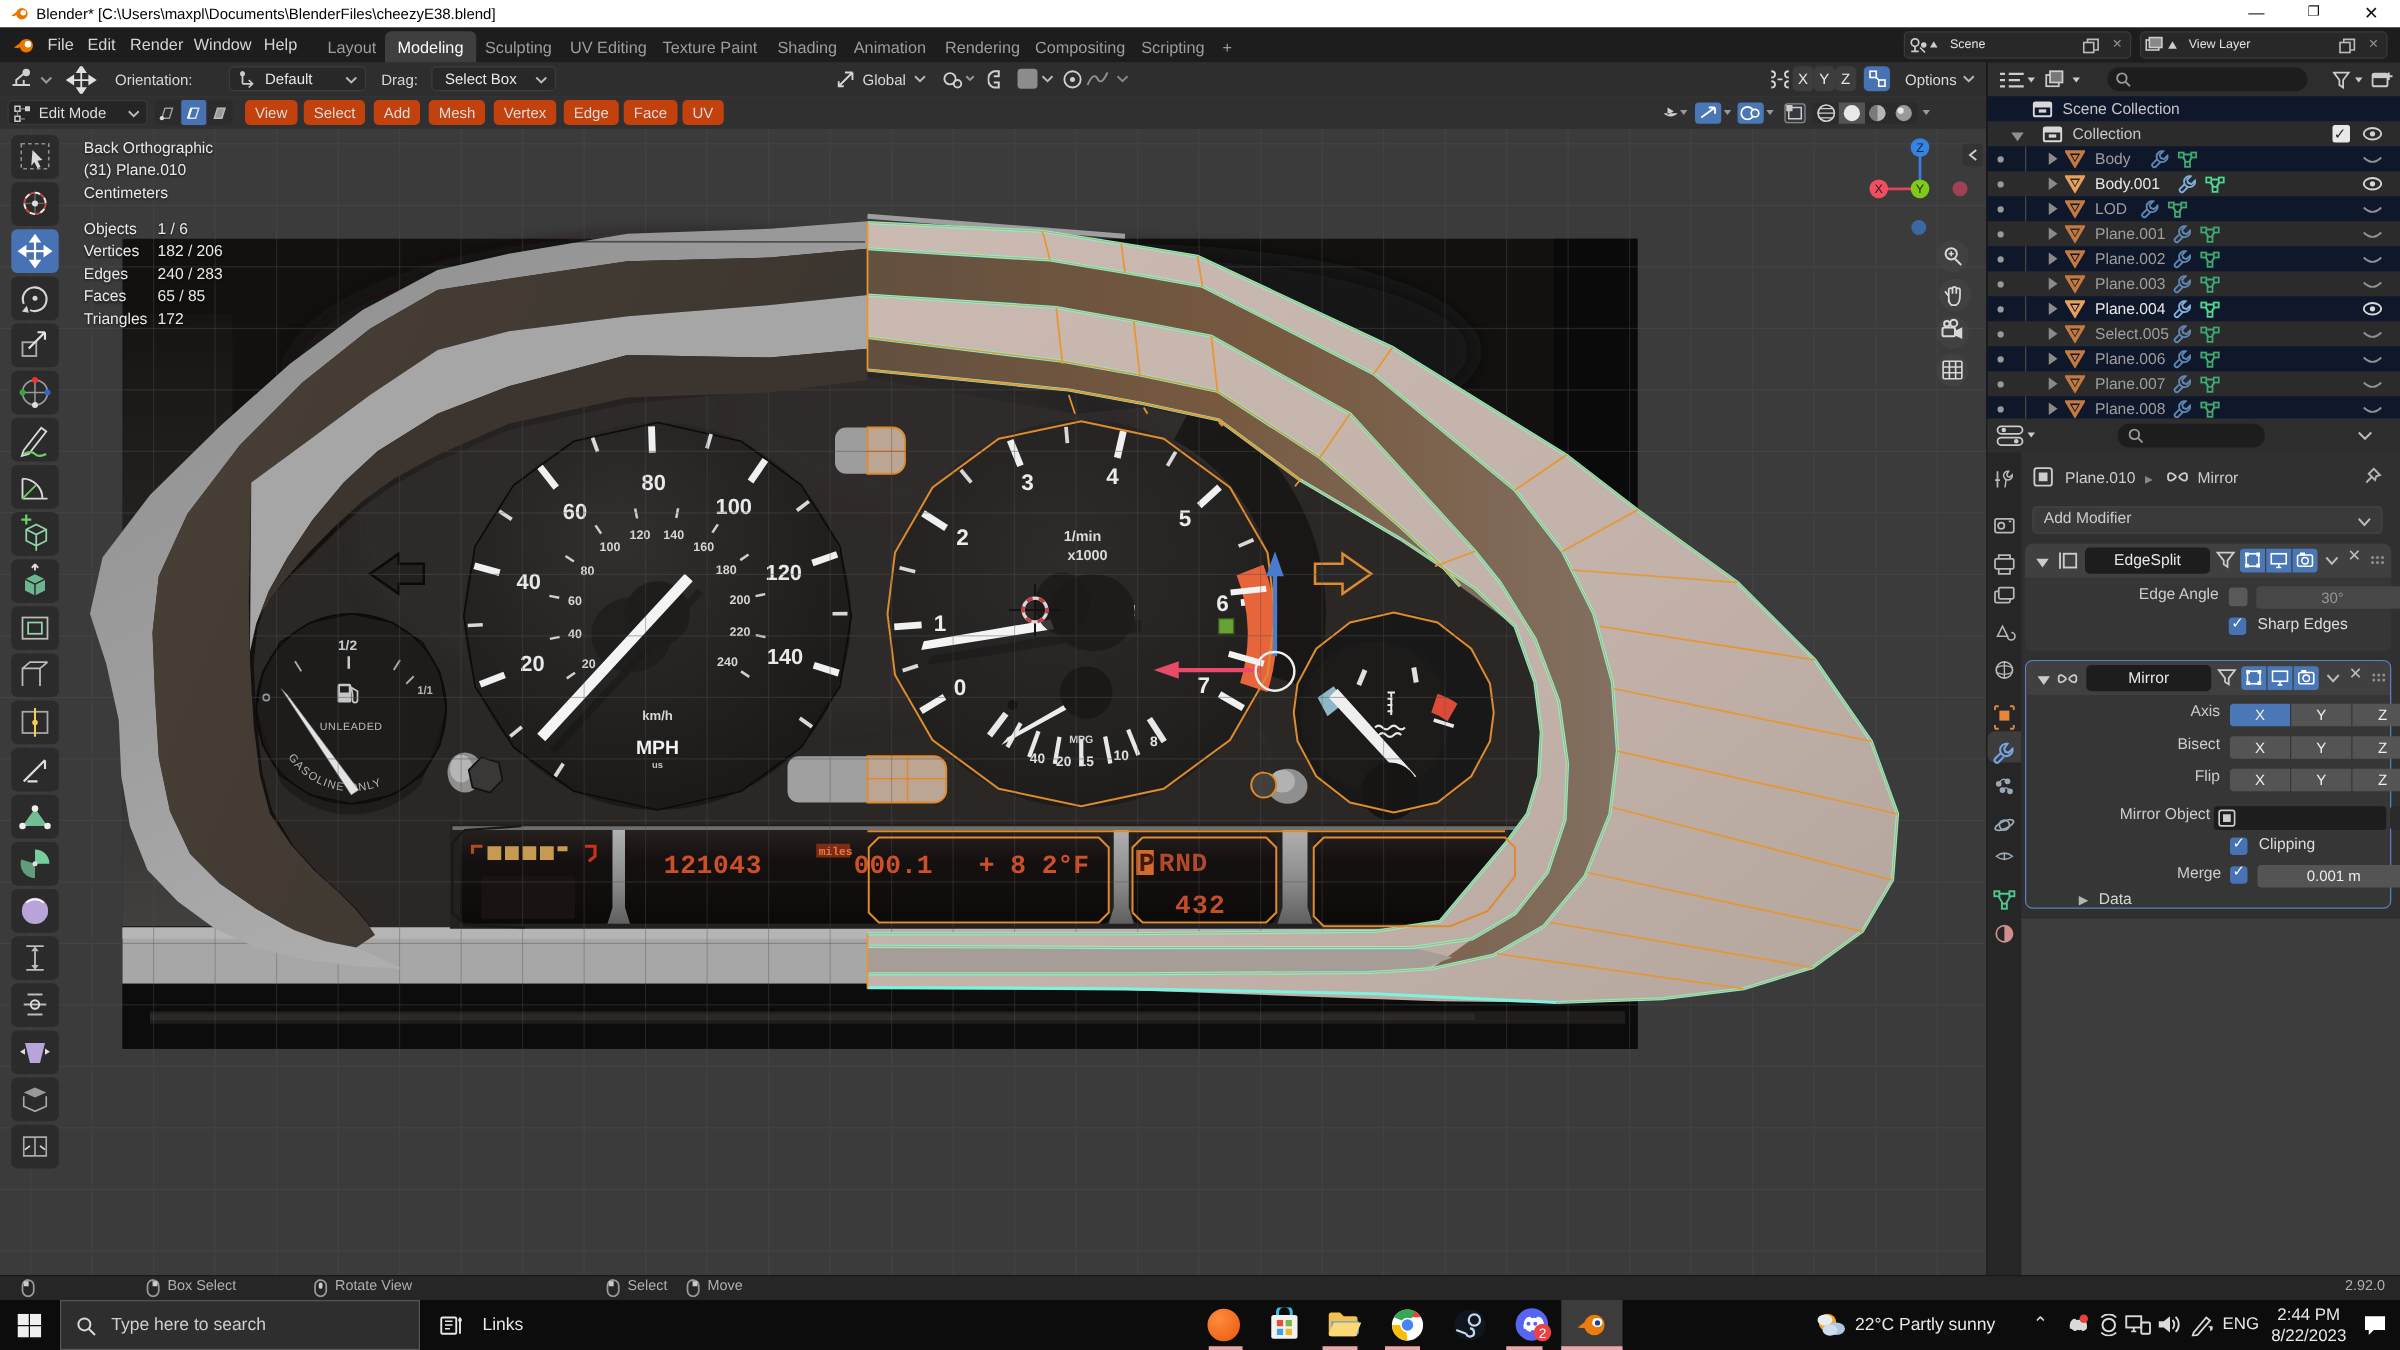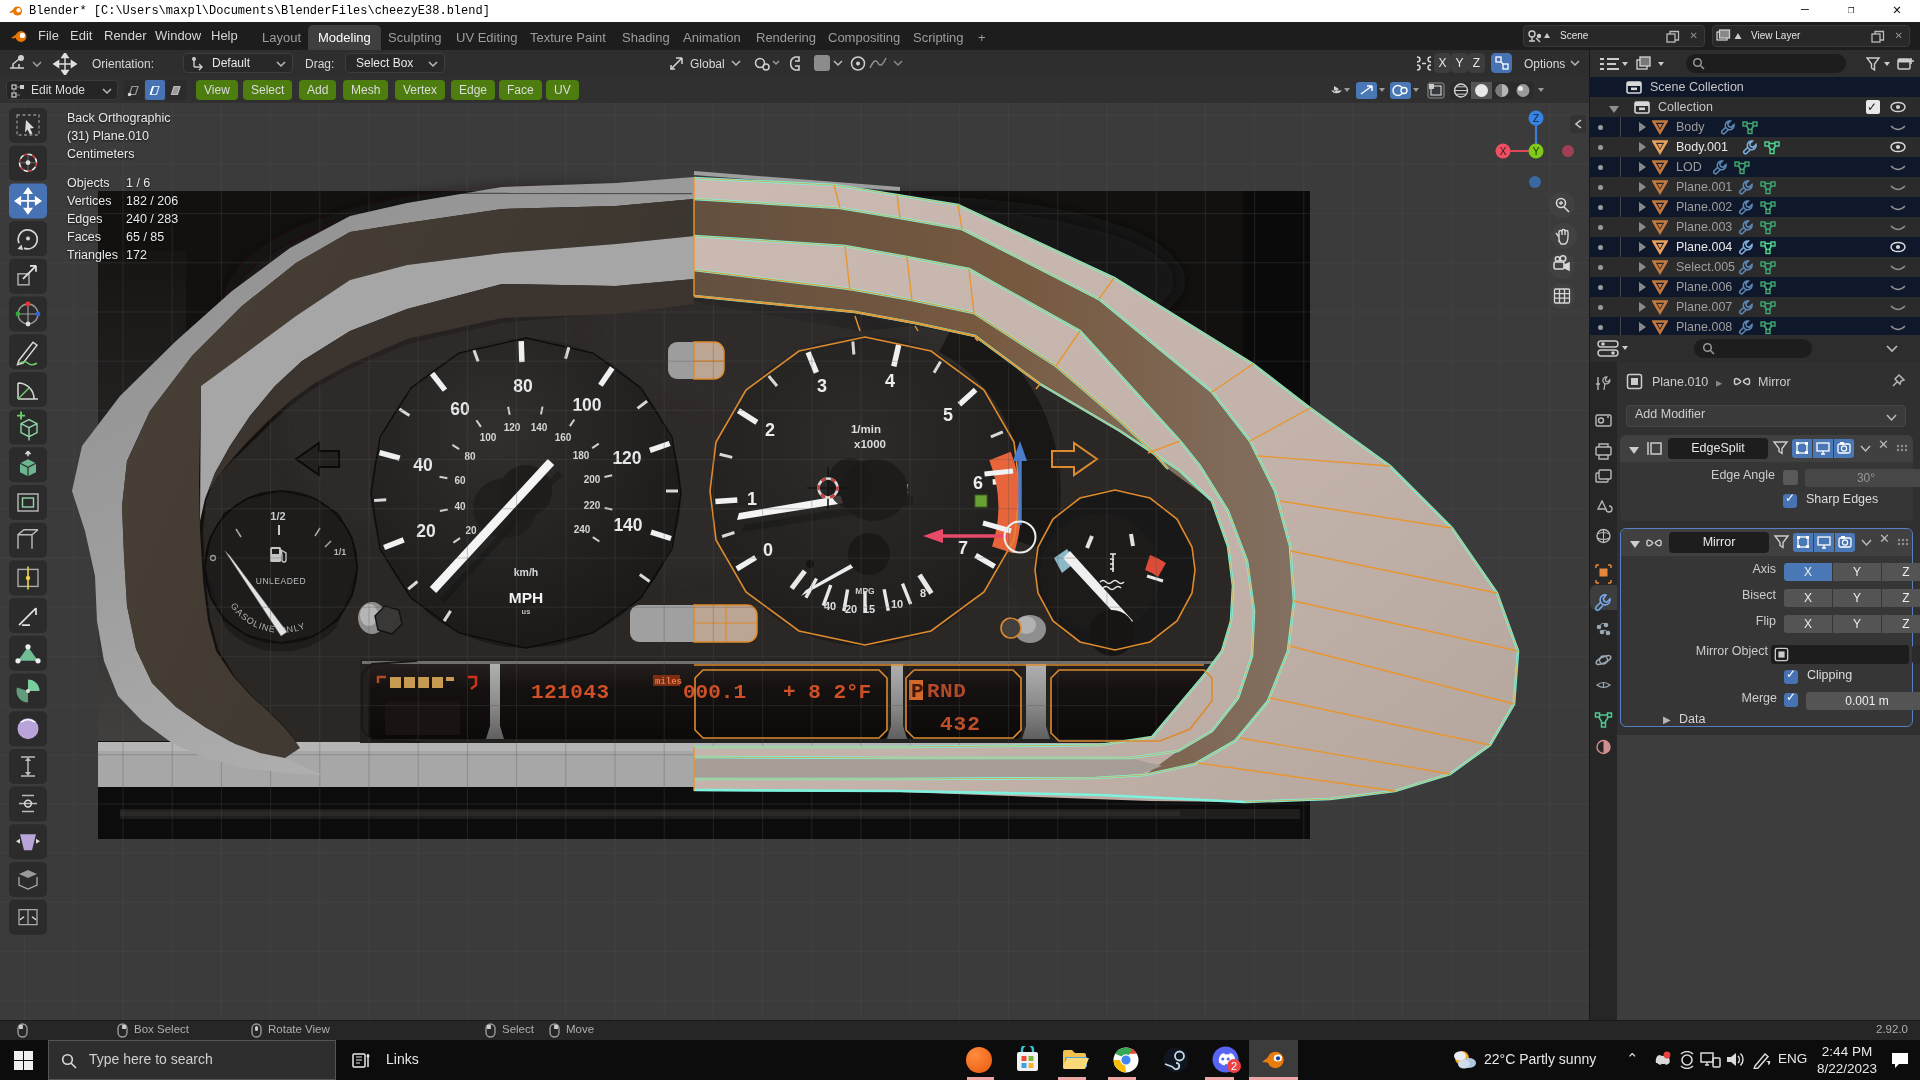--- a/index.html
+++ b/index.html
@@ -3,21 +3,21 @@
 <meta charset="utf-8">
 <style>
   * { margin:0; padding:0; box-sizing:border-box; }
   html,body { width:1920px; height:1080px; overflow:hidden; background:#3b3b3b;
     font-family:"Liberation Sans", sans-serif; }
   .abs { position:absolute; }
   #root { position:relative; width:1920px; height:1080px; }
 
   
   #titlebar { left:0; top:0; width:1920px; height:22px; background:#ffffff; color:#000;
-    font-size:12px;font-family:Liberation Mono, monospace; }
+    font-size:12px; }
   #titlebar .ttext { position:absolute; left:50px; top:4px; }
   .winbtn { position:absolute; top:0; width:46px; height:22px; text-align:center;
     font-size:13px; color:#111; line-height:20px;}
 
   
   #menubar { left:0; top:22px; width:1920px; height:28px; background:#1d1d1d; color:#d5d5d5;
     font-size:13px; }
   .mitem { position:absolute; top:6px; }
   .wtab { position:absolute; top:3px; height:25px; line-height:25px; padding:0 10px;
     color:#9d9d9d; border-radius:5px 5px 0 0; font-size:13px; }
@@ -29,21 +29,21 @@
   #toolbar2 { left:0; top:50px; width:1589px; height:27px; background:#2e2e2e; color:#d8d8d8;
     font-size:12px; }
   .tsbox { position:absolute; top:3px; height:20px; background:#282828; border:1px solid #3c3c3c;
     border-radius:4px; color:#e8e8e8; font-size:12px; line-height:18px; }
 
   
   #viewport { left:0; top:77px; width:1589px; height:943px; background:#3b3b3b; overflow:hidden; }
   #vheader { position:absolute; left:0; top:0; width:1589px; height:26px; background:#303030;
     font-size:12px; color:#dcdcdc; }
   .vmenu { position:absolute; top:3px; height:20px; line-height:20px; padding:0 8px;
-    background:#4d7c0f; border-radius:4px; }
+    background:#c2410c; border-radius:4px; }
 
   
   .ovtext { position:absolute; color:#e9e9e9; font-size:12.5px; text-shadow:0 1px 2px rgba(0,0,0,.7); }
 
   
   #outliner { left:1589px; top:50px; width:331px; height:285px; background:#0f172a; overflow:hidden;
     font-size:12.5px; color:#a5a5a5; border-left:1px solid #191919;}
   .orow { position:absolute; left:0; width:331px; height:20px; line-height:20px; }
   .orow .nm { position:absolute; left:86px; }
   #properties { left:1589px; top:335px; width:331px; height:685px; background:#303030; overflow:hidden;

